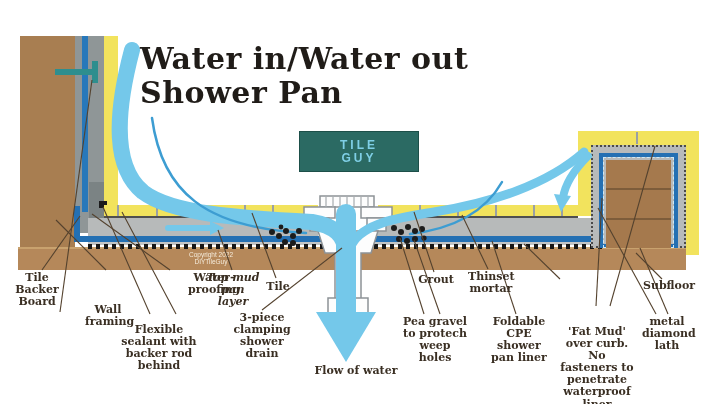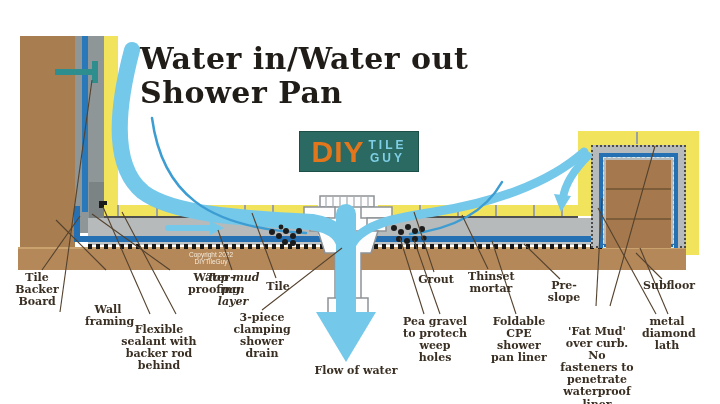--- a/index.html
+++ b/index.html
@@ -140,35 +140,33 @@
       <line x1="656" y1="314" x2="598" y2="208"></line>
       <line x1="668" y1="314" x2="640" y2="248"></line>
     </g>
   </svg>
 
   <div class="title">
     <span>Water in/Water out</span>
     <span>Shower Pan</span>
   </div>
   <div class="logo">
-    <span class="diy">DIY</span>
     <span class="tg">
       <span>TILE</span>
       <span>GUY</span>
     </span>
   </div>
 
   <div class="lbl" style="left:4px;top:272px;width:66px;">Tile Backer Board</div>
   <div class="lbl" style="left:85px;top:264px;width:46px;margin-top:40px;">Wall framing</div>
   <div class="lbl" style="left:147px;top:272px;width:54px;margin-left:40px;">Water-proofing</div>
   <div class="lbl" style="left:205px;top:272px;width:56px;font-style:italic;">Top mud pan layer</div>
   <div class="lbl" style="left:263px;top:281px;width:30px;">Tile</div>
   <div class="lbl" style="left:416px;top:274px;width:40px;">Grout</div>
   <div class="lbl" style="left:468px;top:271px;width:46px;">Thinset mortar</div>
-  <div class="lbl" style="left:536px;top:280px;width:56px;">Pre-slope</div>
   <div class="lbl" style="left:642px;top:280px;width:54px;">Subfloor</div>
   <div class="lbl" style="left:112px;top:316px;width:94px;margin-top:8px;">Flexible sealant with backer rod behind</div>
   <div class="lbl" style="left:224px;top:312px;width:76px;">3-piece clamping shower drain</div>
   <div class="lbl" style="left:314px;top:365px;width:84px;">Flow of water</div>
   <div class="lbl" style="left:402px;top:316px;width:66px;">Pea gravel to protech weep holes</div>
   <div class="lbl" style="left:486px;top:316px;width:66px;">Foldable CPE shower pan liner</div>
   <div class="lbl" style="left:558px;top:326px;width:78px;">'Fat Mud' over curb. No fasteners to penetrate waterproof liner</div>
   <div class="lbl" style="left:642px;top:316px;width:50px;">metal diamond lath</div>
 
 </div>

